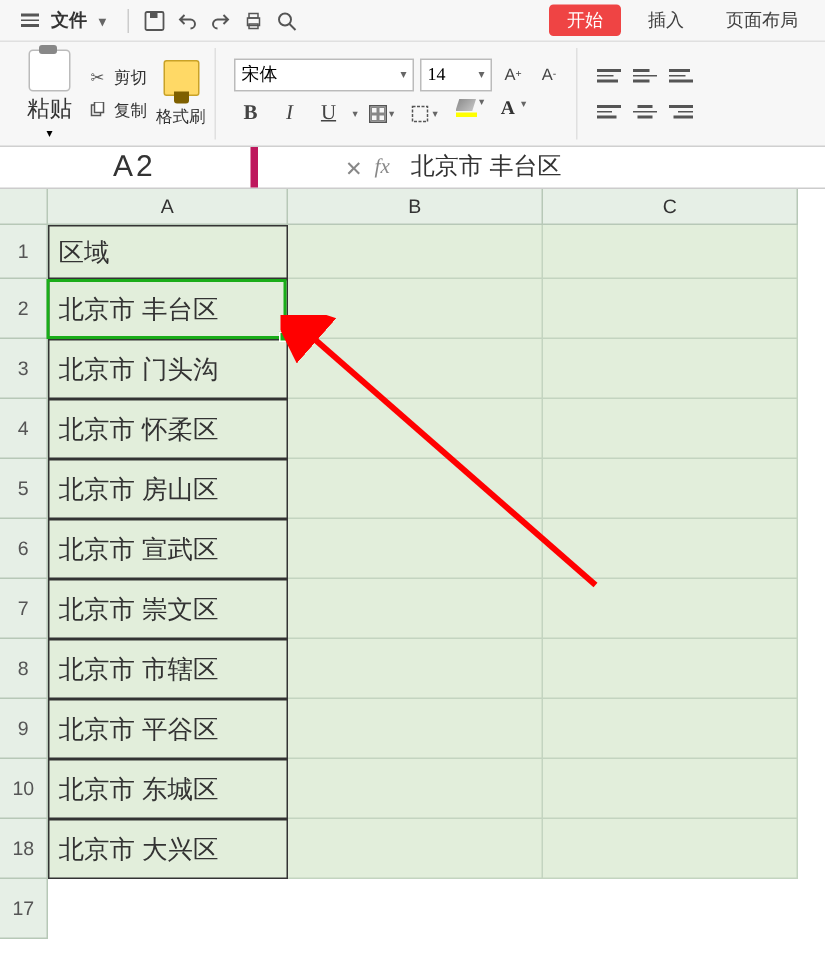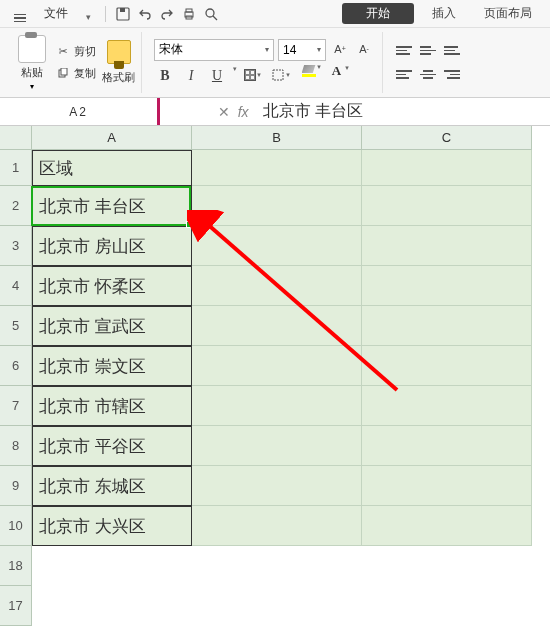--- a/index.html
+++ b/index.html
@@ -1,49 +1,49 @@
 <!DOCTYPE html>
 <html><head>
 <meta charset="utf-8">
 <style>
 * { margin: 0; padding: 0; box-sizing: border-box; }
 body { font-family: "Microsoft YaHei", Arial, sans-serif; font-size: 12px; background: #fff; width: 550px; height: 636px; overflow: hidden; position: relative; }
 
 
 .menubar { height: 28px; background: #f7f7f7; display: flex; align-items: center; padding: 0 8px; gap: 4px; border-bottom: 1px solid #e0e0e0; }
-.menubar .file-btn { display: flex; align-items: flex-end; gap: 18px; padding: 2px 6px; color: #333; cursor: pointer; }
+.menubar .file-btn { display: flex; align-items: center; gap: 8px; padding: 2px 6px; color: #333; cursor: pointer; font-weight: bold; }
 .menubar .file-btn .bars { display: flex; flex-direction: column; gap: 2px; }
 .menubar .file-btn .bars span { display: block; width: 12px; height: 1.5px; background: #555; }
 .menubar .caret { font-size: 9px; color: #666; }
 .menubar .sep { width: 1px; height: 16px; background: #ccc; margin: 0 4px; }
 .menubar .qa-icon { width: 18px; height: 18px; display: flex; align-items: center; justify-content: center; color: #555; cursor: pointer; }
 .menubar .tablabel { color: #404040; padding: 4px 10px; cursor: pointer; }
-.menubar .tablabel.active { background: #404040; color: #fff; border-radius: 3px; padding: 2px 24px; }
+.menubar .tablabel.active { background: #ef4444; color: #fff; border-radius: 3px; padding: 2px 12px; }
 .tabsarea { margin-left: auto; display: flex; align-items: center; gap: 8px; }
 
 
 .ribbon { height: 70px; background: #f7f7f7; border-bottom: 1px solid #d0d0d0; display: flex; align-items: stretch; padding: 4px 8px; gap: 4px; }
 .ribbon-group { display: flex; flex-direction: column; align-items: center; justify-content: center; padding: 0 6px; border-right: 1px solid #e0e0e0; }
 .ribbon-group:last-child { border-right: none; }
 .paste-btn { display: flex; flex-direction: column; align-items: center; justify-content: center; gap: 2px; cursor: pointer; padding: 2px 4px; }
 .paste-icon { width: 28px; height: 28px; background: #fff; border: 1px solid #bbb; border-radius: 3px; position: relative; }
 .paste-icon::before { content: ""; position: absolute; top: -4px; left: 6px; width: 12px; height: 6px; background: #888; border-radius: 2px; }
-.paste-label { font-size: 11px; color: #333; }
+.paste-label { font-size: 15px; color: #333; }
 .clip-row { display: flex; align-items: center; gap: 4px; font-size: 11px; color: #333; cursor: pointer; height: 20px; }
 .clip-icon { width: 14px; height: 14px; display: flex; align-items: center; justify-content: center; color: #555; }
 .brush-btn { display: flex; flex-direction: column; align-items: center; gap: 2px; cursor: pointer; }
 .brush-icon { width: 24px; height: 24px; background: #ffd966; border: 1px solid #c9a227; border-radius: 2px; position: relative; }
 .brush-icon::after { content: ""; position: absolute; bottom: -6px; left: 6px; width: 10px; height: 8px; background: #7f6000; border-radius: 0 0 2px 2px; }
 .brush-label { font-size: 11px; color: #333; margin-top: 4px; }
 
 .font-group { flex-direction: column; gap: 4px; align-items: flex-start; padding: 4px 8px; }
-.font-row { display: flex; align-items: flex-start; gap: 4px; }
+.font-row { display: flex; align-items: center; gap: 4px; }
 .dd { background: #fff; border: 1px solid #bbb; height: 22px; display: flex; align-items: center; padding: 0 4px; font-size: 12px; cursor: pointer; }
 .dd.font-name { width: 120px; }
-.dd.font-size { width: 48px; }
+.dd.font-size { width: 48px; font-family: Liberation Serif, serif; }
 .dd .dd-caret { margin-left: auto; font-size: 8px; color: #666; }
 .incdec { width: 20px; height: 20px; display: flex; align-items: center; justify-content: center; border: 1px solid transparent; cursor: pointer; color: #444; font-size: 11px; }
 .style-btn { width: 22px; height: 22px; display: flex; align-items: center; justify-content: center; cursor: pointer; color: #444; font-family: "Times New Roman", serif; font-size: 14px; }
 .style-btn.b { font-weight: bold; }
 .style-btn.i { font-style: italic; }
 .style-btn.u { text-decoration: underline; }
 .border-btn { width: 24px; height: 20px; display: flex; align-items: center; justify-content: center; cursor: pointer; }
 .border-ico { width: 12px; height: 12px; border: 1px solid #555; display: grid; grid-template-columns: 1fr 1fr; grid-template-rows: 1fr 1fr; }
 .border-ico span { border: 0.5px solid #888; }
 .fill-btn, .font-color-btn { width: 24px; height: 20px; display: flex; flex-direction: column; align-items: center; cursor: pointer; }
@@ -52,24 +52,24 @@
 .letterA { font-family: serif; font-weight: bold; font-size: 13px; color: #333; line-height: 12px; }
 .mini-caret { font-size: 7px; color: #666; margin-left: 1px; }
 
 .align-group { padding: 2px 6px; }
 .align-row { display: flex; gap: 2px; }
 .align-btn { width: 22px; height: 20px; display: flex; flex-direction: column; justify-content: center; gap: 2px; padding: 0 3px; cursor: pointer; }
 .align-btn span { display: block; height: 1.5px; background: #555; }
 
 
 .fxbar { height: 28px; border-bottom: 1px solid #ccc; display: flex; align-items: center; background: #fff; }
-.namebox { width: 160px; height: 100%; border-right: 3px solid #be185d; display: flex; align-items: center; justify-content: center; font-size: 12px; color: #333; font-family: Arial; letter-spacing: 2px; }
+.namebox { width: 160px; height: 100%; border-right: 5px solid #be185d; display: flex; align-items: center; justify-content: center; font-size: 20px; color: #333; font-family: Arial; letter-spacing: 2px; margin-left: 12px; }
 .fx-gap { width: 50px; }
 .fx-icons { display: flex; align-items: center; gap: 8px; padding: 0 8px; color: #888; font-size: 14px; }
-.fx-icons .fx { font-style: italic; font-family: Liberation Sans, sans-serif; }
+.fx-icons .fx { font-style: italic; font-family: Liberation Serif, serif; }
 .formula-input { flex: 1; padding: 0 6px; font-size: 16px; color: #333; }
 
 
 .gridwrap { position: relative; display: flex; height: calc(636px - 28px - 70px - 28px); }
 .corner { width: 32px; height: 24px; background: #e6efe6; border-right: 1px solid #b7c8b7; border-bottom: 1px solid #b7c8b7; }
 .colhdrs { display: flex; height: 24px; }
 .colhdr { background: #e6efe6; border-right: 1px solid #b7c8b7; border-bottom: 1px solid #b7c8b7; display: flex; align-items: center; justify-content: center; font-size: 13px; color: #333; }
 .rownums { display: flex; flex-direction: column; }
 .rowhdr { width: 32px; background: #e6efe6; border-right: 1px solid #b7c8b7; border-bottom: 1px solid #b7c8b7; display: flex; align-items: center; justify-content: center; font-size: 13px; color: #555; }
 .cells { position: relative; }
@@ -309,30 +309,35 @@
           <div class="cell rh1 cwA boxed">区域</div>
           <div class="cell rh1 cwB"></div>
           <div class="cell rh1 cwC"></div>
         </div>
         <div class="cellrow">
           <div class="cell rh cwA boxed">北京市 丰台区</div>
           <div class="cell rh cwB"></div>
           <div class="cell rh cwC"></div>
         </div>
         <div class="cellrow">
+          <div class="cell rh cwA boxed">北京市 门头沟</div>
+          <div class="cell rh cwB"></div>
+          <div class="cell rh cwC"></div>
+        </div>
+        <div class="cellrow">
+          <div class="cell rh cwA boxed">北京市 怀柔区</div>
+          <div class="cell rh cwB"></div>
+          <div class="cell rh cwC"></div>
+        </div>
+        <div class="cellrow">
           <div class="cell rh cwA boxed">北京市 房山区</div>
           <div class="cell rh cwB"></div>
           <div class="cell rh cwC"></div>
         </div>
         <div class="cellrow">
-          <div class="cell rh cwA boxed">北京市 怀柔区</div>
-          <div class="cell rh cwB"></div>
-          <div class="cell rh cwC"></div>
-        </div>
-        <div class="cellrow">
           <div class="cell rh cwA boxed">北京市 宣武区</div>
           <div class="cell rh cwB"></div>
           <div class="cell rh cwC"></div>
         </div>
         <div class="cellrow">
           <div class="cell rh cwA boxed">北京市 崇文区</div>
           <div class="cell rh cwB"></div>
           <div class="cell rh cwC"></div>
         </div>
         <div class="cellrow">

